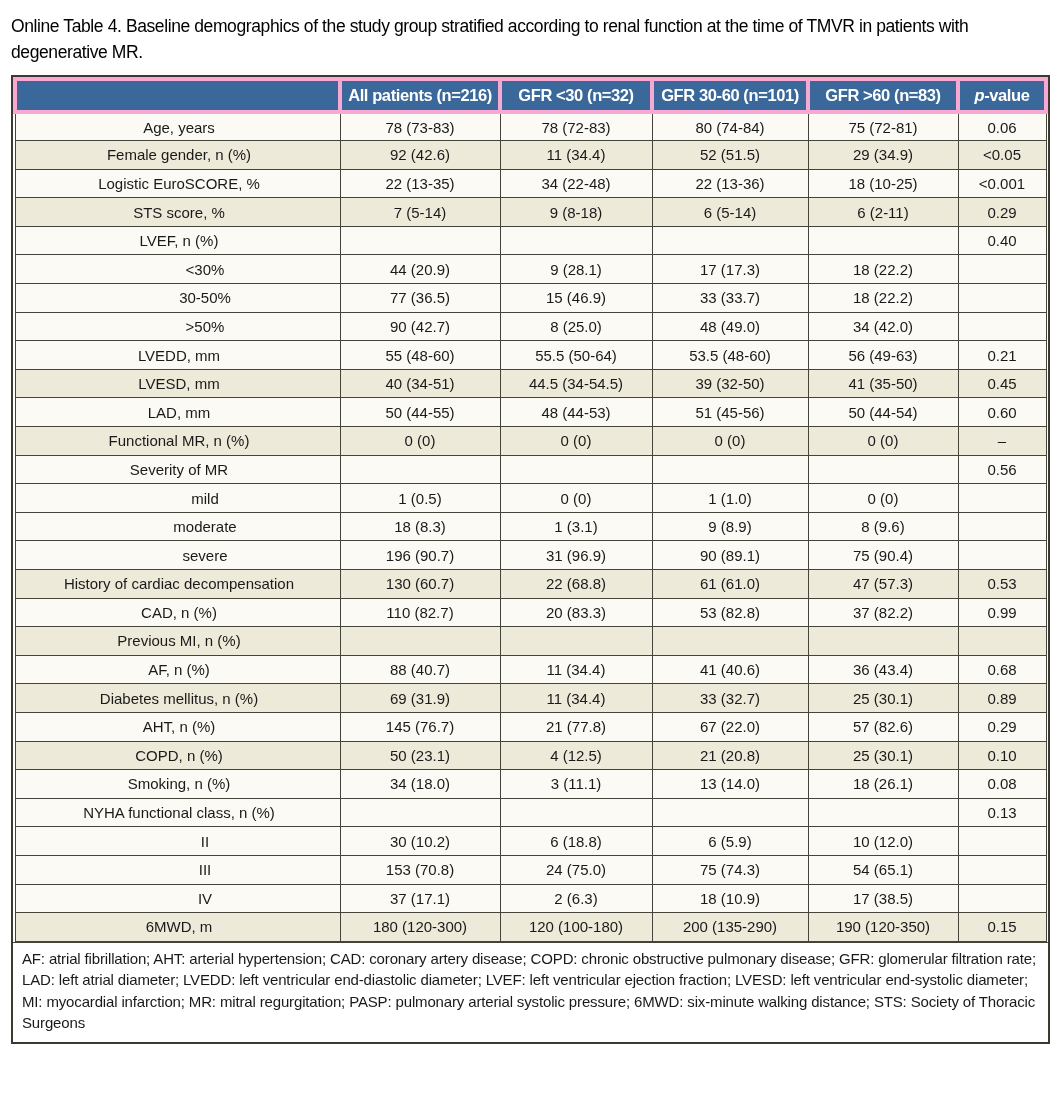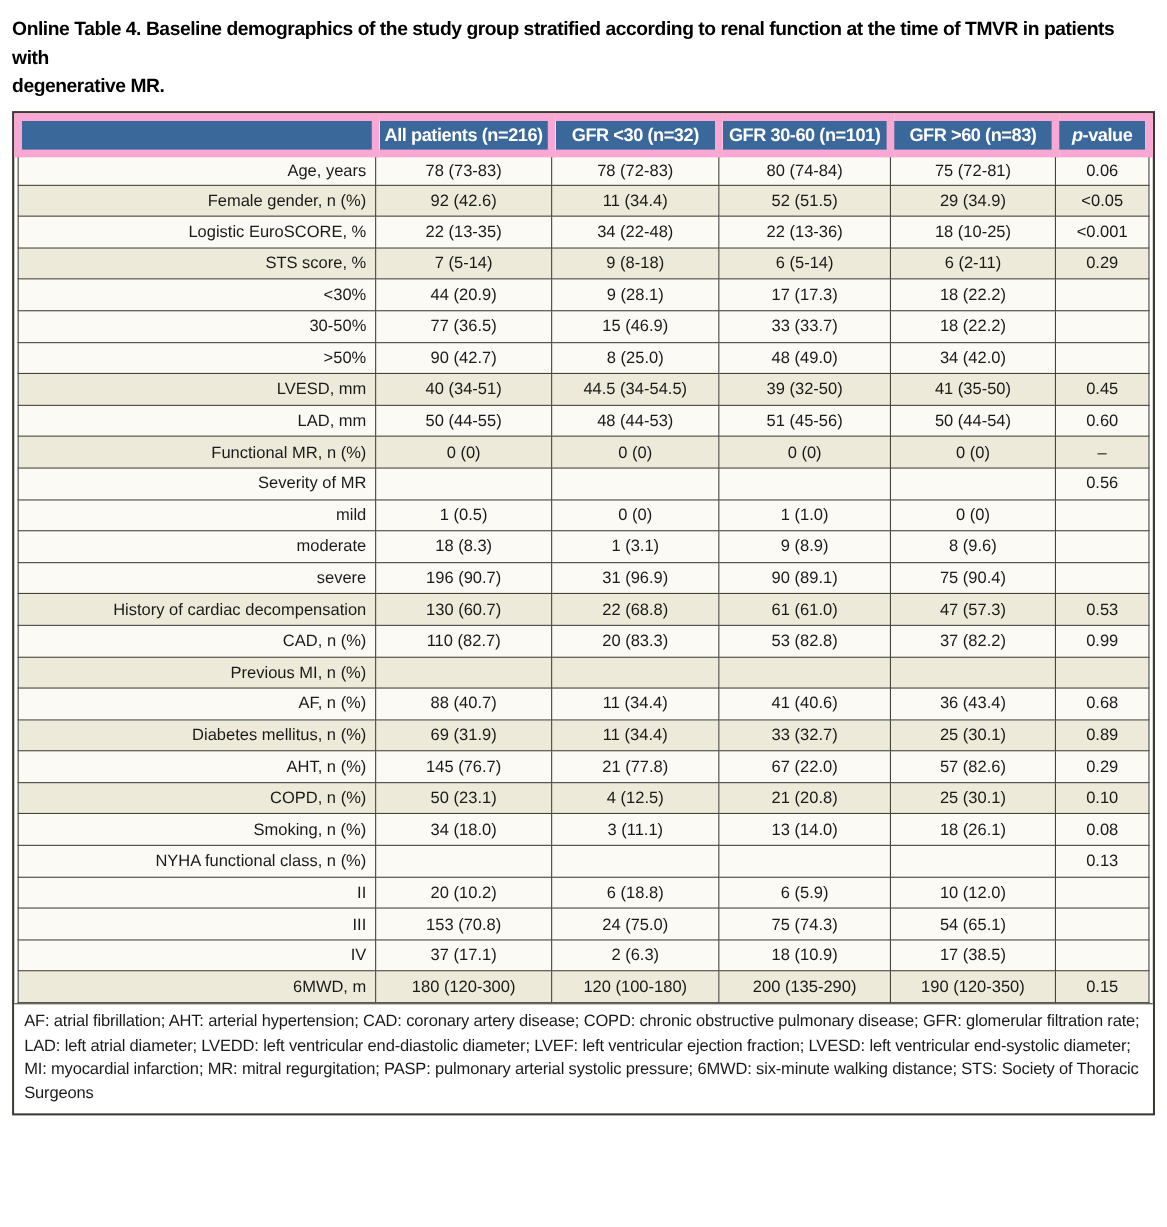--- a/index.html
+++ b/index.html
@@ -12,21 +12,21 @@
   }
   *{box-sizing:border-box;}
   html,body{margin:0;padding:0;background:#ffffff;}
   body{
     width:1061px;height:1115px;
     font-family:"Liberation Sans","DejaVu Sans",sans-serif;
     color:var(--ink);
   }
   .page{padding:11px 11px 0 11px;}
   .title{
-    font-weight:700;
+    font-weight:400;
     font-size:17.5px;
     line-height:26px;
     letter-spacing:-0.4px;
     color:#000;
     margin:2px 0 10px 0;
   }
   .table-frame{border:2px solid var(--frame);}
   table{
     border-collapse:collapse;
     width:100%;
@@ -39,36 +39,36 @@
   col.c-g60{width:150px;}
   col.c-p{width:auto;}
   th{
     background:var(--header-bg);
     color:#ffffff;
     font-weight:700;
     font-size:16.5px;
     letter-spacing:-0.4px;
     height:33px;
     text-align:center;
-    border:7px solid #f9a8d4;
+    border:4px solid #f9a8d4;
     padding:0 2px;
     white-space:nowrap;
     overflow:hidden;
   }
   td{
     border:1px solid var(--line);
     font-size:15px;
     height:28.6px;
     padding:0 8px;
     background:var(--row-plain);
     white-space:nowrap;
     overflow:hidden;
   }
   tr.shaded td{background:var(--row-shaded);}
-  td.label{text-align:right;padding-left:11px;}
+  td.label{text-align:center;padding-left:11px;}
   td.label.indent{padding-left:63px;}
   td.val{text-align:center;}
   .footnote{
     border-top:1px solid var(--line);
     background:#ffffff;
     font-size:15px;
     line-height:21.5px;
     letter-spacing:-0.15px;
     padding:5px 9px 8px 9px;
     color:var(--ink);
@@ -131,20 +131,28 @@
           </tr>
           <tr class="shaded">
             <td class="label">STS score, %</td>
             <td class="val">7 (5-14)</td>
             <td class="val">9 (8-18)</td>
             <td class="val">6 (5-14)</td>
             <td class="val">6 (2-11)</td>
             <td class="val">0.29</td>
           </tr>
           <tr>
+            <td class="label">LVEF, n (%)</td>
+            <td class="val"></td>
+            <td class="val"></td>
+            <td class="val"></td>
+            <td class="val"></td>
+            <td class="val">0.40</td>
+          </tr>
+          <tr>
             <td class="label indent">&lt;30%</td>
             <td class="val">44 (20.9)</td>
             <td class="val">9 (28.1)</td>
             <td class="val">17 (17.3)</td>
             <td class="val">18 (22.2)</td>
             <td class="val"></td>
           </tr>
           <tr>
             <td class="label indent">30-50%</td>
             <td class="val">77 (36.5)</td>
@@ -153,20 +161,28 @@
             <td class="val">18 (22.2)</td>
             <td class="val"></td>
           </tr>
           <tr>
             <td class="label indent">&gt;50%</td>
             <td class="val">90 (42.7)</td>
             <td class="val">8 (25.0)</td>
             <td class="val">48 (49.0)</td>
             <td class="val">34 (42.0)</td>
             <td class="val"></td>
+          </tr>
+          <tr>
+            <td class="label">LVEDD, mm</td>
+            <td class="val">55 (48-60)</td>
+            <td class="val">55.5 (50-64)</td>
+            <td class="val">53.5 (48-60)</td>
+            <td class="val">56 (49-63)</td>
+            <td class="val">0.21</td>
           </tr>
           <tr class="shaded">
             <td class="label">LVESD, mm</td>
             <td class="val">40 (34-51)</td>
             <td class="val">44.5 (34-54.5)</td>
             <td class="val">39 (32-50)</td>
             <td class="val">41 (35-50)</td>
             <td class="val">0.45</td>
           </tr>
           <tr>
@@ -284,21 +300,21 @@
           <tr>
             <td class="label">NYHA functional class, n (%)</td>
             <td class="val"></td>
             <td class="val"></td>
             <td class="val"></td>
             <td class="val"></td>
             <td class="val">0.13</td>
           </tr>
           <tr>
             <td class="label indent">II</td>
-            <td class="val">20 (10.2)</td>
+            <td class="val">30 (10.2)</td>
             <td class="val">6 (18.8)</td>
             <td class="val">6 (5.9)</td>
             <td class="val">10 (12.0)</td>
             <td class="val"></td>
           </tr>
           <tr>
             <td class="label indent">III</td>
             <td class="val">153 (70.8)</td>
             <td class="val">24 (75.0)</td>
             <td class="val">75 (74.3)</td>

